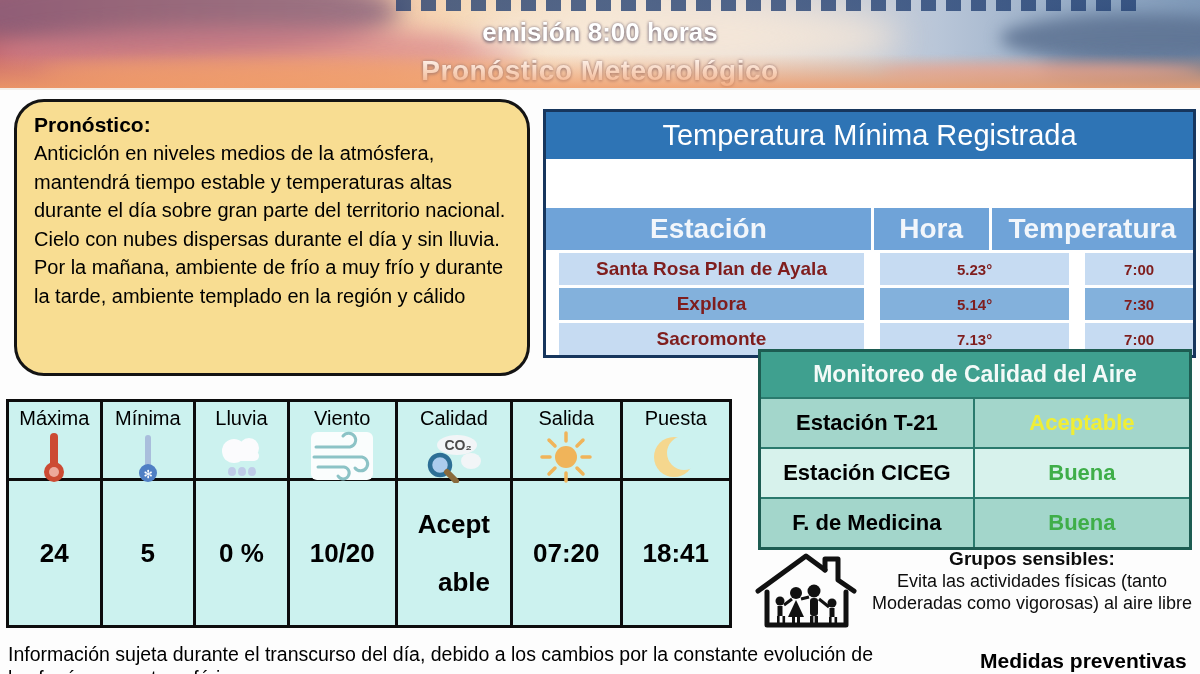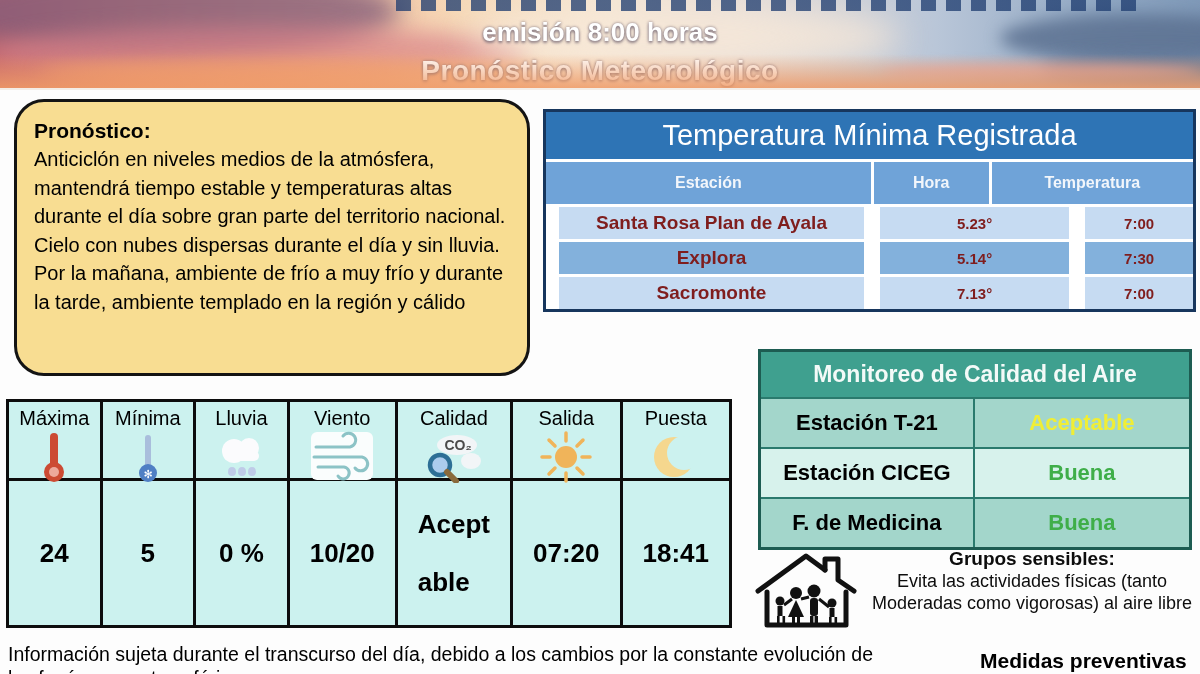--- a/index.html
+++ b/index.html
@@ -22,33 +22,33 @@
   .cl7 { left:880px; top:64px;  width:320px; height:16px; background:rgba(232,169,169,.7); filter:blur(6px); }
   .top-strip { position:absolute; left:396px; top:0; width:744px; height:11px; opacity:.85;
     background:repeating-linear-gradient(90deg, rgba(31,61,112,.9) 0 15px, rgba(31,61,112,0) 15px 25px); }
   .banner-text { position:absolute; width:100%; text-align:center; color:#fff; font-weight:bold;
     text-shadow:0 0 3px rgba(122,110,122,.95), 0 2px 3px rgba(110,96,110,.7); }
   .emision { top:17px; font-size:26px; }
   .htitle  { top:55px; font-size:28px; letter-spacing:.5px; }
 
   
   .forecast-box { position:absolute; left:14px; top:99px; width:516px; height:277px;
-    background:#f8dd92; border:3px solid #141414; border-radius:30px; padding:17px 17px 8px 17px; }
+    background:#f8dd92; border:3px solid #141414; border-radius:30px; padding:11px 17px 8px 17px; }
   .forecast-box h2 { font-size:21px; font-weight:bold; color:#000; margin-bottom:2px; }
   .forecast-box p { font-size:20px; line-height:28.5px; color:#000; }
 
   
   .temp-table { position:absolute; left:543px; top:109px; width:653px;
     border:3px solid #17365d; background:#ffffff; }
   .tt-title { height:47px; background:#2e74b5; color:#fff; font-weight:normal; font-size:29px;
     display:flex; align-items:center; justify-content:center; }
   .tt-row { display:flex; border-top:3px solid #fff; }
   .tt-cell { display:flex; align-items:center; justify-content:center; }
   .tt-c1 { width:50.2%; } .tt-c2 { width:31.6%; border-left:3px solid #fff; } .tt-c3 { width:18.2%; border-left:3px solid #fff; }
-  .tt-head .tt-cell { height:42px; background:#6fa3d8; color:#f2f6fb; font-weight:bold; font-size:16px; }
+  .tt-head .tt-cell { height:42px; background:#6fa3d8; color:#f2f6fb; font-weight:bold; font-size:28px;margin-top:46px; }
   .tt-data .tt-cell { height:32px; font-weight:bold; color:#7f1d1d;margin-left:13px; }
   .tt-data .tt-c1 { font-size:19px; } .tt-data .tt-c2, .tt-data .tt-c3 { font-size:15px; }
   .row-light .tt-cell { background:#c6dbf2; }
   .row-mid   .tt-cell { background:#83b1dc; }
 
   
   .air-table { position:absolute; left:758px; top:349px; width:434px;
     border:3px solid #1d5c52; background:#2a7a6d; }
   .aq-title { height:45px; background:#3fa08f; color:#f3faf8; font-weight:bold; font-size:23px;
     display:flex; align-items:center; justify-content:center; }
@@ -63,21 +63,21 @@
 
   
   .strip { position:absolute; left:6px; top:399px; width:726px; height:229px;
     border:3px solid #0d0d0d; display:flex; background:#ccf2ef; }
   .s-col { flex:1; border-right:3px solid #0d0d0d; display:flex; flex-direction:column; }
   .s-col:last-child { border-right:none; }
   .s-top { height:79px; border-bottom:3px solid #0d0d0d; display:flex; flex-direction:column;
     align-items:center; padding-top:5px; }
   .s-label { font-size:20px; color:#000; }
   .s-icon { margin-top:1px; height:52px; display:flex; align-items:flex-end; justify-content:center; }
-  .s-val { flex:1; display:flex; align-items:center; justify-content:center; text-align:left;
+  .s-val { flex:1; display:flex; align-items:center; justify-content:center; text-align:right;
     font-weight:bold; font-size:26px; line-height:58px; color:#000; padding:0 20px; }
 
   
   .house { position:absolute; left:752px; top:549px; }
   .groups { position:absolute; left:862px; top:548px; width:340px; text-align:center; color:#0d0d0d; }
   .groups .g-title { font-weight:bold; font-size:19px; }
   .groups .g-line { font-size:18px; line-height:22px; }
 
   
   .info { position:absolute; left:8px; top:642px; width:955px; font-size:19.5px; color:#000; line-height:24px; }

